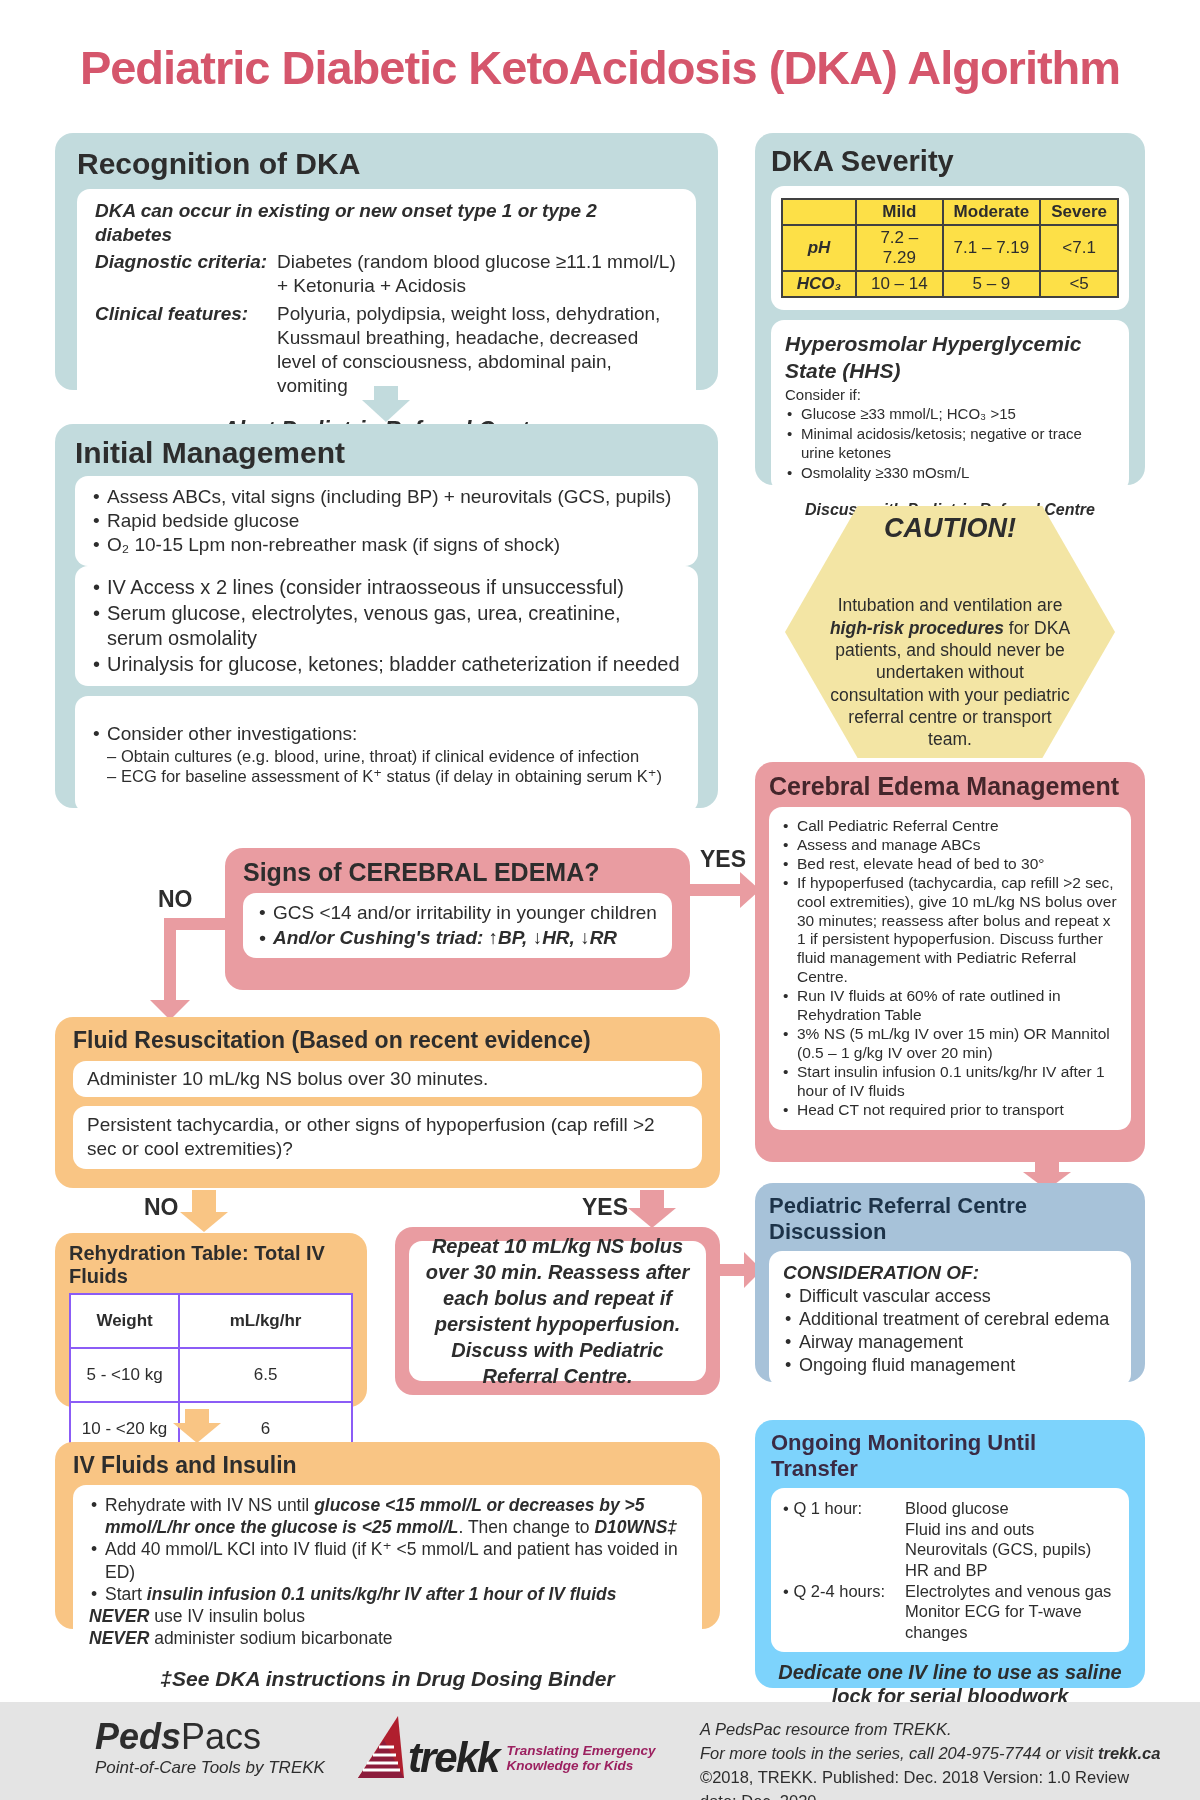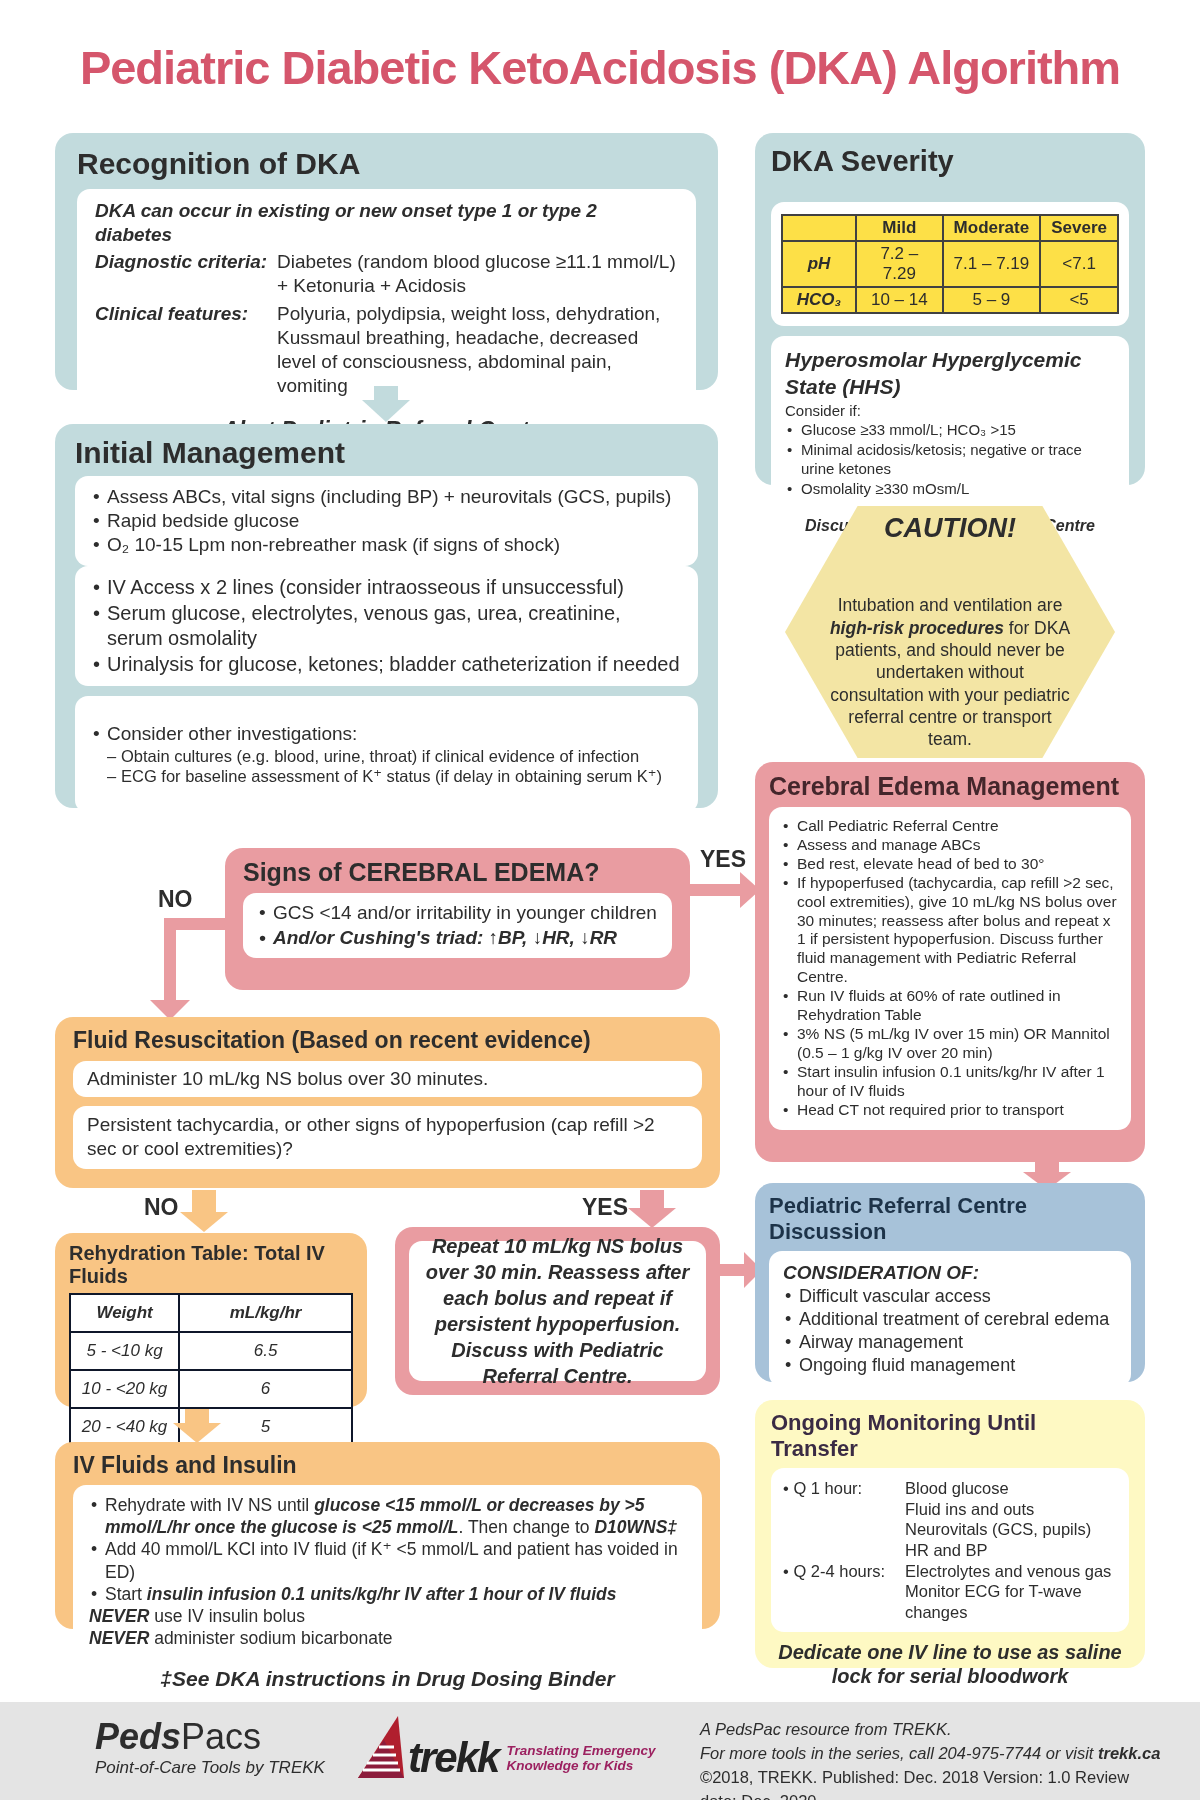--- a/index.html
+++ b/index.html
@@ -6,36 +6,36 @@
   .poster{position:relative;width:1200px;height:1800px;background:#ffffff;overflow:hidden;
           font-family:"Liberation Sans","DejaVu Sans",sans-serif;color:#2d2d2d;}
   .page-title{position:absolute;top:40px;left:0;width:1200px;text-align:center;
               font-size:47px;font-weight:bold;color:#d5566c;letter-spacing:-1px;}
   .box{position:absolute;border-radius:18px;box-sizing:border-box;}
   .box h2{margin:0 0 8px 0;font-weight:bold;color:#2d2d2d;}
   .teal{background:#c2dbdd;}
   .pinkbg{background:#e99ca1;}
   .orangebg{background:#f9c584;}
   .bluebg{background:#a7c2d9;}
-  .purplebg{background:#fef9c3;}
+  .purplebg{background:#7dd3fc;margin-top:20px;}
   .card{background:#ffffff;border-radius:13px;box-sizing:border-box;}
   ul.bul{margin:0;padding:0;}
   ul.bul li{list-style:none;position:relative;padding-left:16px;margin:0;}
   ul.bul li::before{content:"•";position:absolute;left:2px;}
   ul.dash li::before{content:"–";}
   .ctr{text-align:center;}
   .b{font-weight:bold;font-style:italic;}
   .bi{font-weight:bold;font-style:italic;}
   .shaft{position:absolute;}
   .head{position:absolute;width:0;height:0;}
   .flabel{position:absolute;font-weight:bold;font-size:23px;color:#2d2d2d;}
   table.sev{border-collapse:collapse;margin:0 auto;background:#fde047;font-size:17px;}
   table.sev th,table.sev td{border:2px solid #414141;padding:2px 10px;text-align:center;}
   table.rehy{border-collapse:collapse;width:100%;background:#fff;font-size:17px;}
-  table.rehy th,table.rehy td{border:2px solid #0f172a;padding:8px 6px;text-align:center;font-style:italic;}
+  table.rehy th,table.rehy td{border:2px solid #8b5cf6;padding:16px 6px;text-align:center;}
   .hex{position:absolute;background:#f3e5a4;display:flex;flex-direction:column;justify-content:center;
        clip-path:polygon(22% 0,78% 0,100% 50%,78% 100%,22% 100%,0 50%);text-align:center;box-sizing:border-box;gap:44px;}
   .footerbar{position:absolute;left:0;top:1702px;width:1200px;height:98px;background:#e4e4e4;}
 </style>
 </head>
 <body>
 
 <div class="poster">
 
   <div class="page-title">Pediatric Diabetic KetoAcidosis (DKA) Algorithm</div>
@@ -179,21 +179,21 @@
         <li>Add 40 mmol/L KCl into IV fluid (if K⁺ &lt;5 mmol/L and patient has voided in ED)</li>
         <li><span>Start </span><span class="b">insulin infusion 0.1 units/kg/hr IV after 1 hour of IV fluids</span></li>
       </ul>
       <div><span class="bi">NEVER</span><span> use IV insulin bolus</span></div>
       <div><span class="bi">NEVER</span><span> administer sodium bicarbonate</span></div>
     </div>
     <div class="ctr b" style="font-size:21px;margin-top:8px;">‡See DKA instructions in Drug Dosing Binder</div>
   </div>
 
   <div class="box teal" style="left:755px;top:133px;width:390px;height:352px;padding:12px 16px;">
-    <h2 style="font-size:29px;margin-bottom:24px;">DKA Severity</h2>
+    <h2 style="font-size:29px;margin-bottom:8px;">DKA Severity</h2>
     <div class="card" style="padding:12px 10px;">
       <table class="sev">
         <tbody>
             <tr>
           <th style="width:52px;"></th>
           <th>Mild</th>
           <th>Moderate</th>
           <th>Severe</th>
         </tr>
         <tr>

